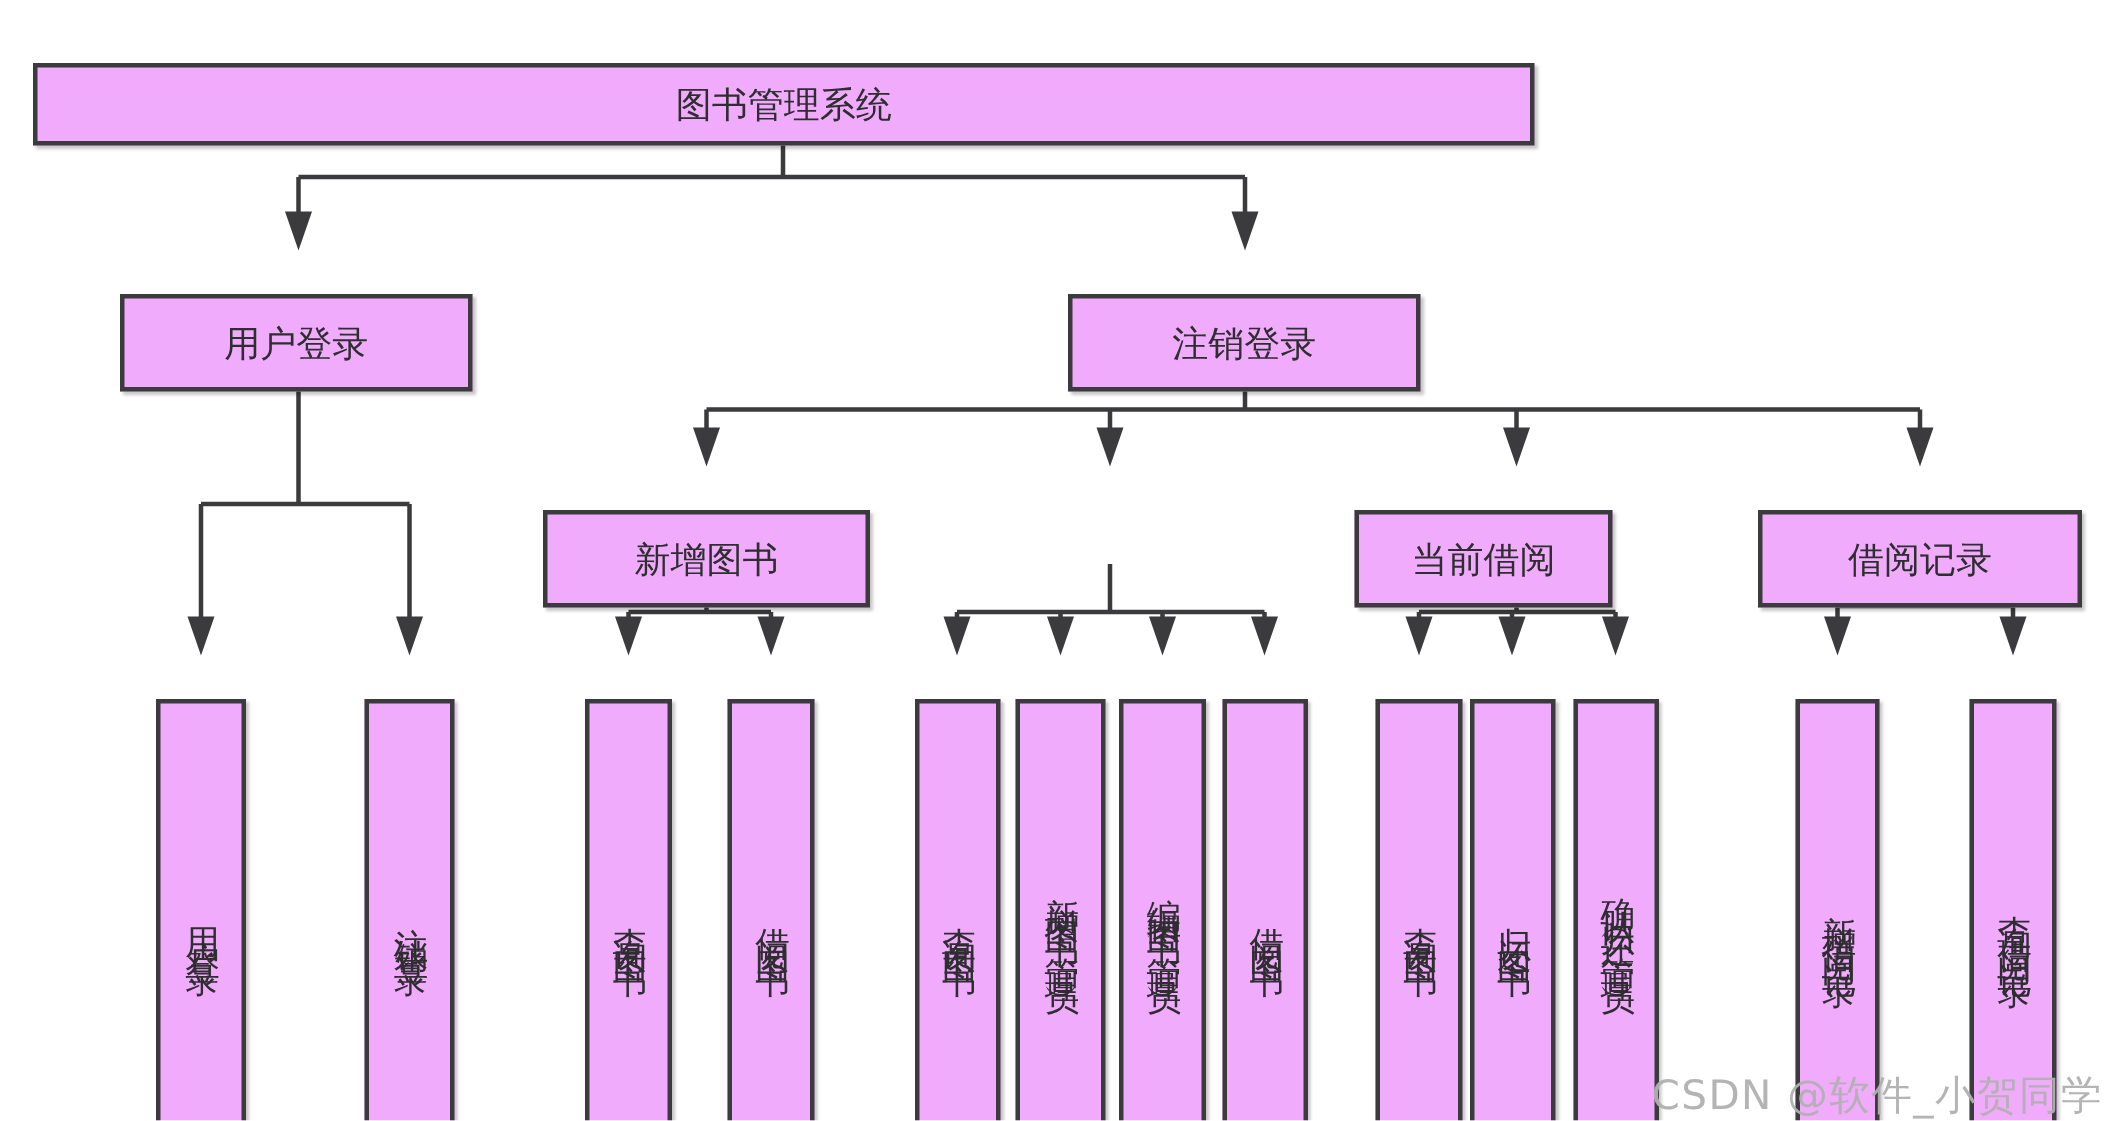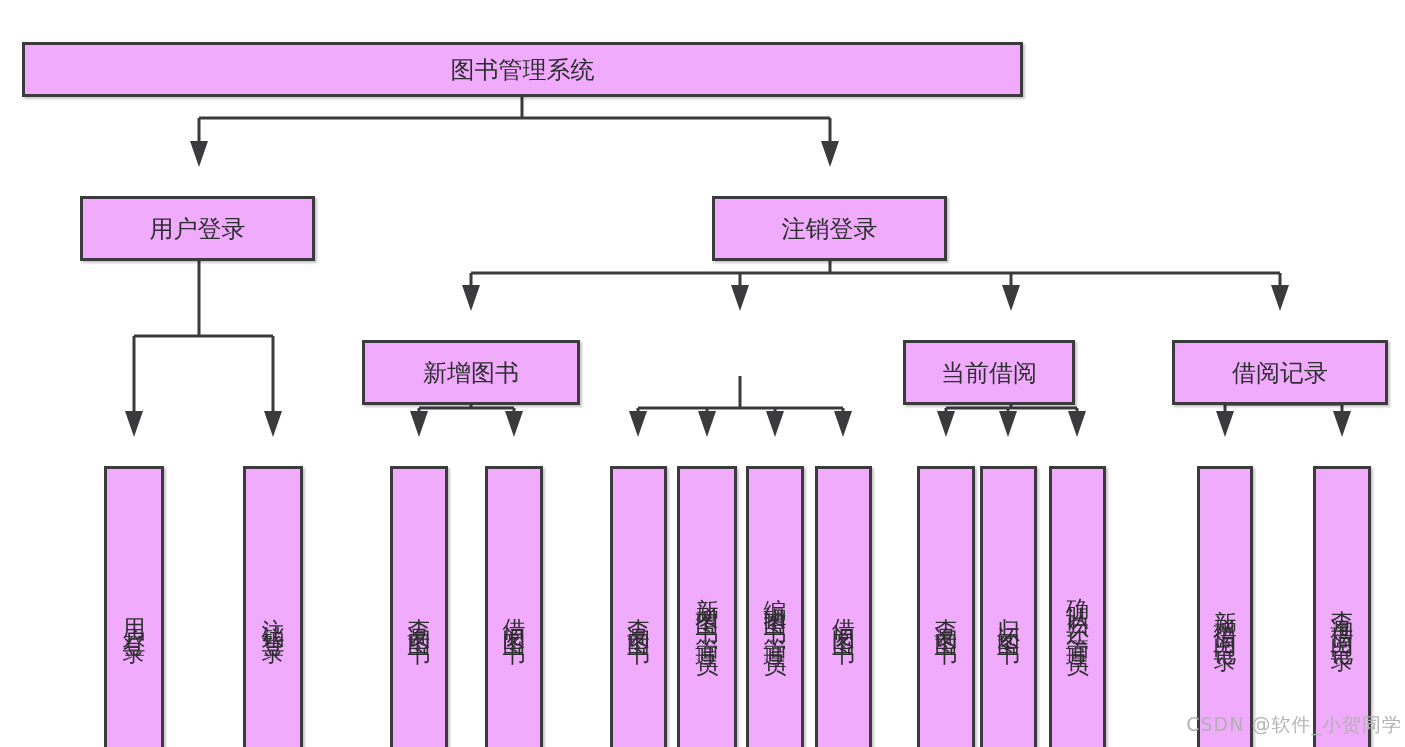--- a/index.html
+++ b/index.html
@@ -56,21 +56,21 @@
   .n-b3  { left: 815px;  width: 57px; }
   .n-c0  { left: 917px;  width: 58px; }
   .n-c1  { left: 980px;  width: 57px; }
   .n-c2  { left: 1049px; width: 57px; }
   .n-d0  { left: 1197px; width: 56px; }
   .n-d1  { left: 1313px; width: 58px; }
   #watermark {
     position: absolute;
     right: 3px;
     top: 712px;
-    font-size: 19px;
+    font-size: 27px;
     color: rgba(176,176,176,0.95);
     letter-spacing: 1px;
     white-space: nowrap;
   }
 </style>
 </head>
 <body>
 
 <div id="canvas">
 

